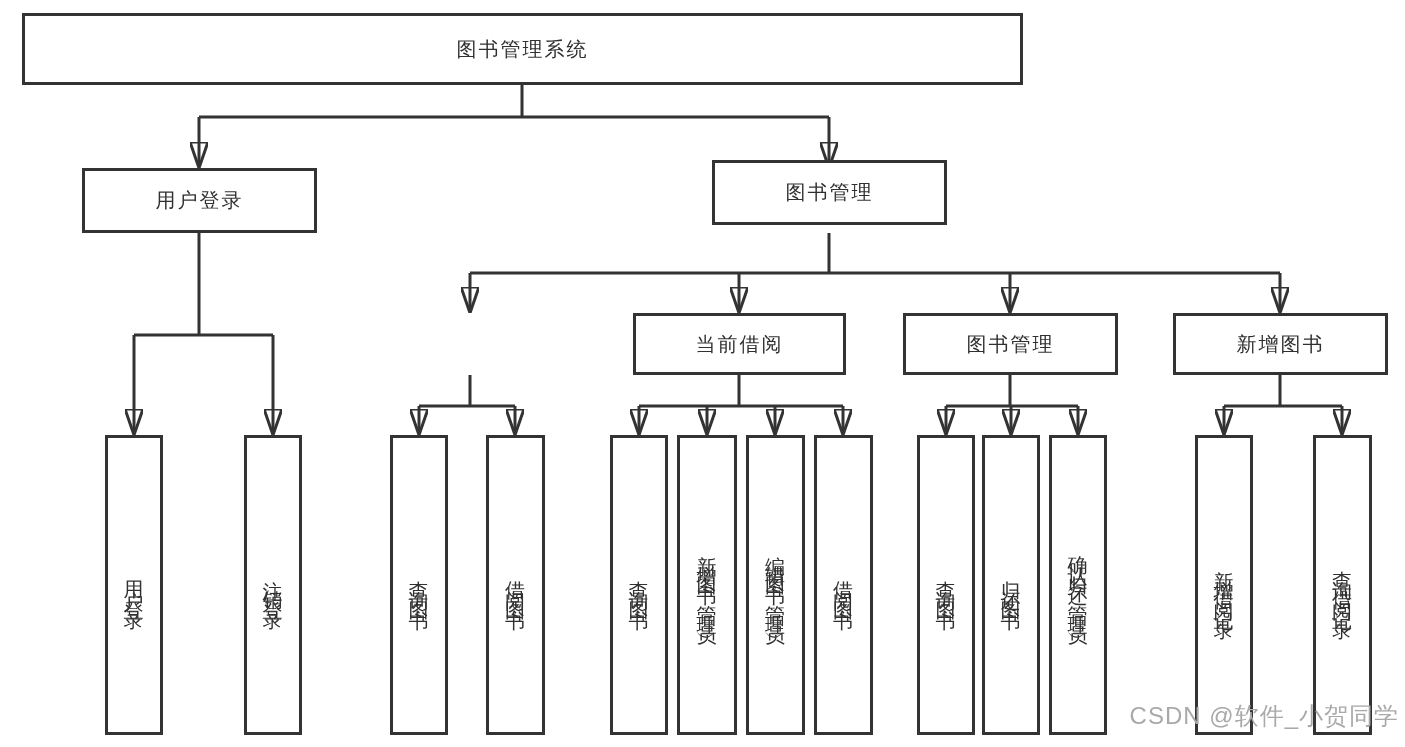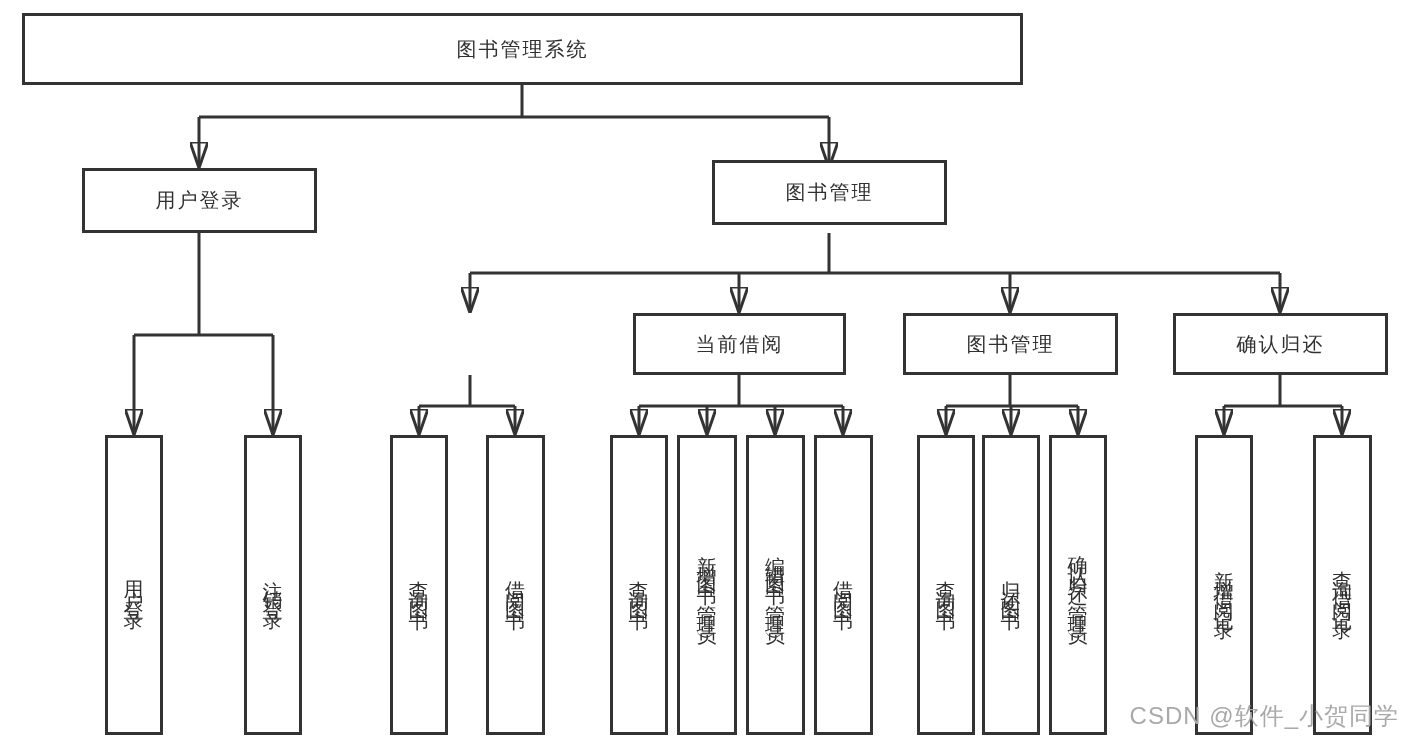--- a/index.html
+++ b/index.html
@@ -101,21 +101,21 @@
     <span class="hlabel">图书管理</span>
   </div>
 
   <div class="box b-l3b">
     <span class="hlabel">当前借阅</span>
   </div>
   <div class="box b-l3c">
     <span class="hlabel">图书管理</span>
   </div>
   <div class="box b-l3d">
-    <span class="hlabel">确认归还</span>
+    <span class="hlabel">新增图书</span>
   </div>
 
   <div class="box leaf b-u1">
     <span class="vlabel">用户登录</span>
   </div>
   <div class="box leaf b-u2">
     <span class="vlabel">注销登录</span>
   </div>
 
   <div class="box leaf b-n1">

